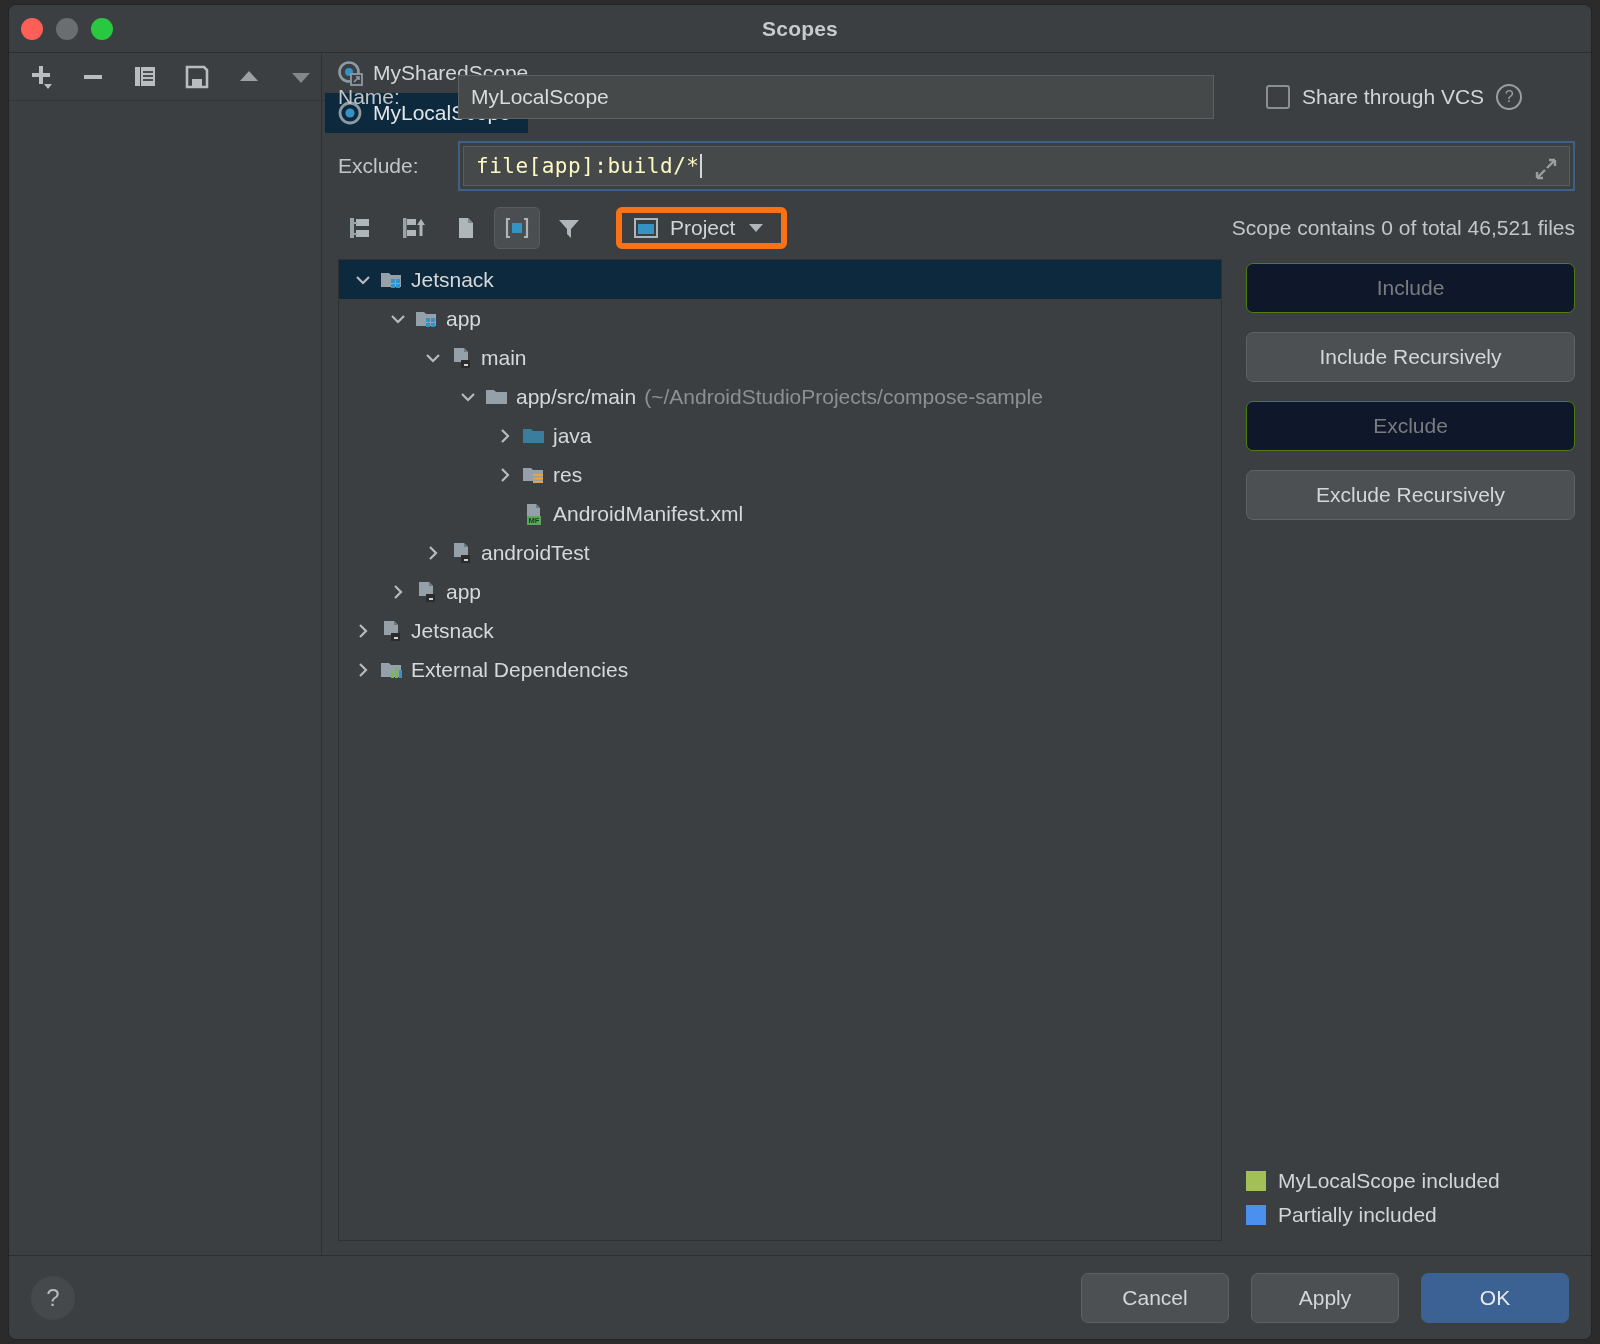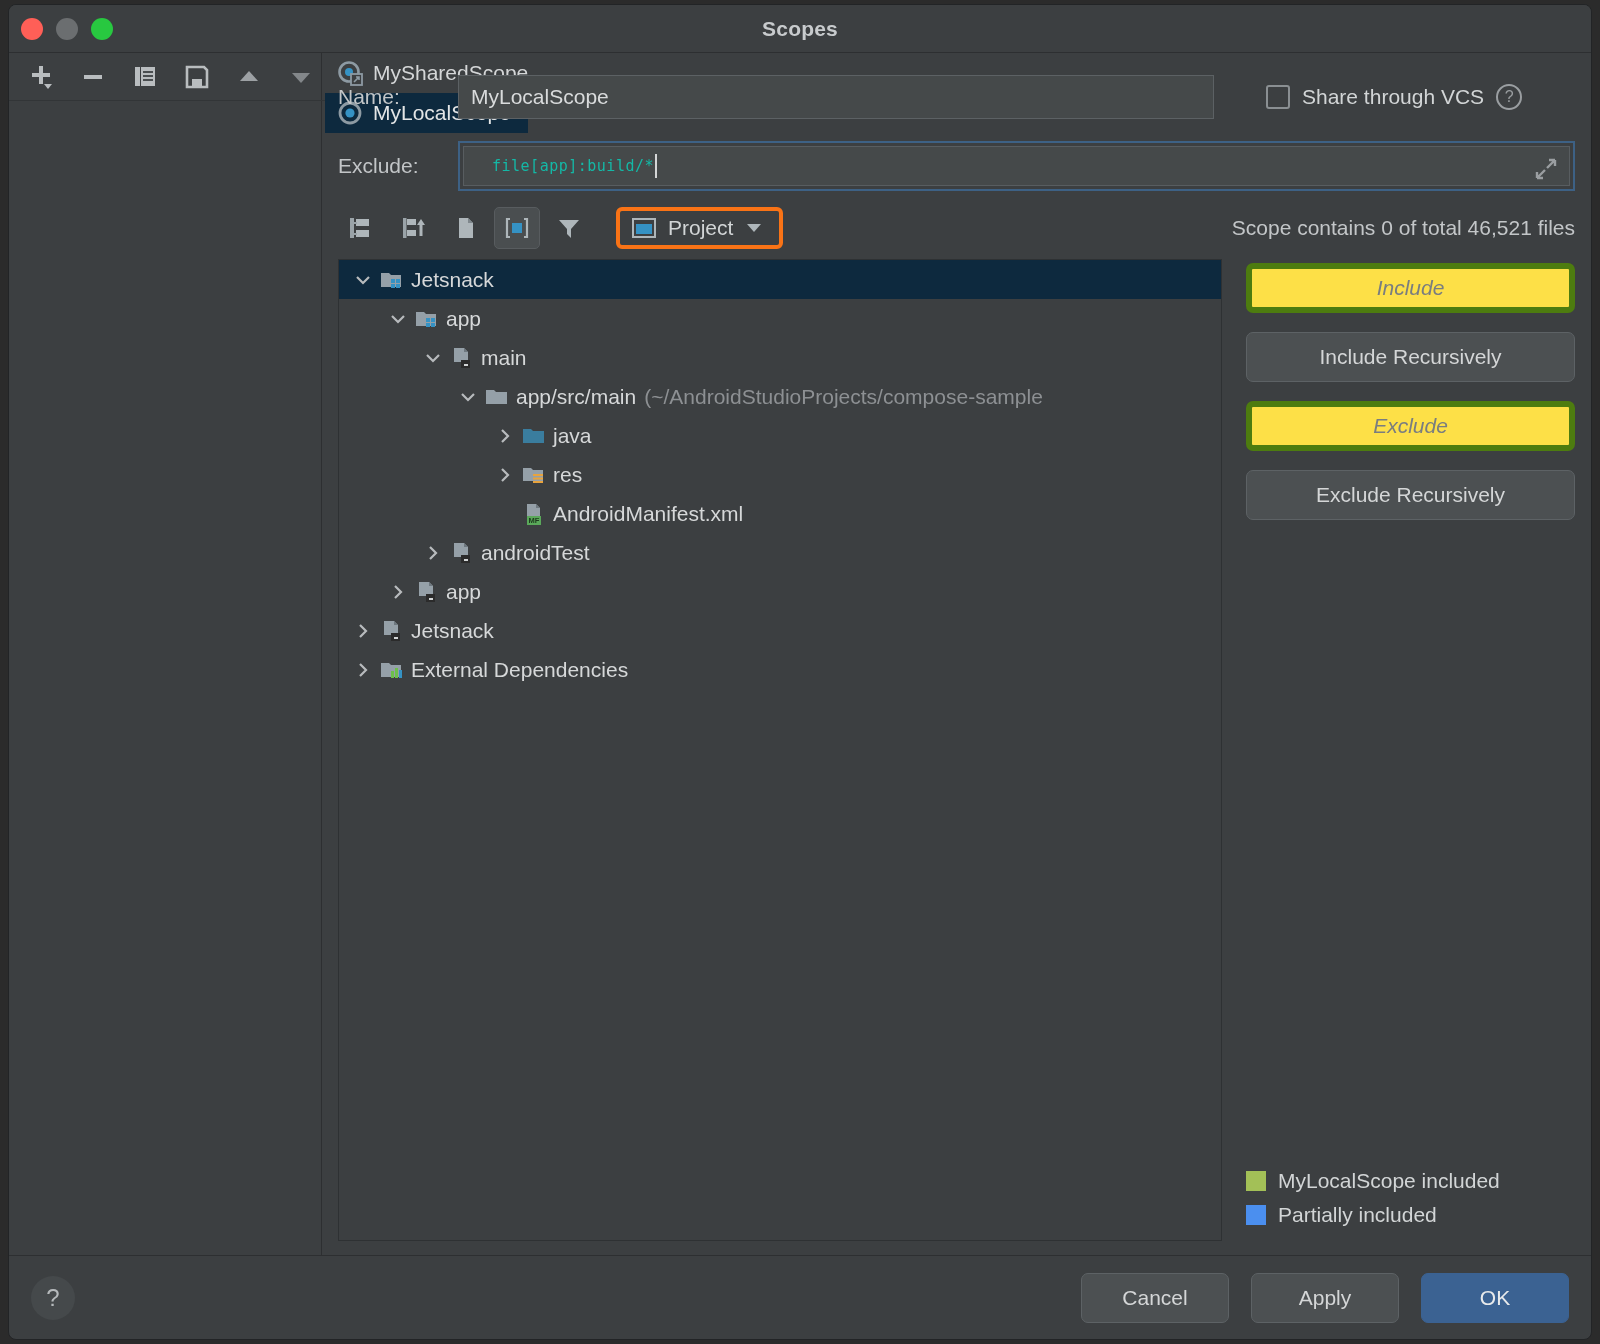--- a/index.html
+++ b/index.html
@@ -141,24 +141,23 @@
   }
   .pattern-inner {
     width: 100%; height: 100%;
     background: #45494a;
     border: 1px solid #585d60;
     display: flex; align-items: center;
     padding: 0 12px;
   }
   .pattern-text {
     font-family: "DejaVu Sans Mono", monospace;
-    font-size: 15px;
-    color: #14b8a6;
+    font-size: 21px;
+    color: #fef9c3;
     letter-spacing: .5px;
-    margin-left: 16px;
   }
   .caret {
     display: inline-block;
     width: 2px; height: 24px;
     background: #d4d6d7;
     margin-left: 1px;
     vertical-align: -4px;
   }
   .expand-icon { position: absolute; right: 14px; top: 13px; }
 
@@ -173,21 +172,21 @@
     margin-right: 6px;
     display: flex; align-items: center; justify-content: center;
     border-radius: 5px;
   }
   .ttbtn.framed { background: #4a4e50; border: 1px solid #585c5f; }
   .scope-picker {
     display: flex; align-items: center; gap: 10px;
     height: 42px;
     padding: 0 14px 0 10px;
     margin-left: 18px;
-    border: 4px solid #f97316;
+    border: 6px solid #f97316;
     border-radius: 6px;
   }
   .scope-picker-label { font-size: 21px; color: #d2d5d6; }
   .contains-text {
     margin-left: auto;
     font-size: 21px;
     color: #c3c6c8;
     white-space: nowrap;
   }
 
@@ -221,21 +220,21 @@
   }
   .sbtn {
     height: 50px;
     border-radius: 7px;
     font-size: 21px;
     font-family: "Liberation Sans", sans-serif;
     display: flex; align-items: center; justify-content: center;
     margin-bottom: 19px;
   }
   .sbtn.enabled { background: #4c5052; border: 1px solid #5d6265; color: #d4d6d7; }
-  .sbtn.disabled { background: #fde047; border: 6px solid #4d7c0f; color: #797d80; font-style: italic; }
+  .sbtn.disabled { background: #0f172a; border: 1px solid #4d7c0f; color: #797d80; }
 
   .legend { margin-top: auto; padding-bottom: 4px; }
   .legend-row { display: flex; align-items: center; gap: 12px; margin-bottom: 10px; }
   .swatch { width: 20px; height: 20px; }
   .legend-text { font-size: 21px; color: #d2d5d6; }
 
   
   .footer {
     flex: 0 0 84px;
     border-top: 1px solid #2d2f31;

